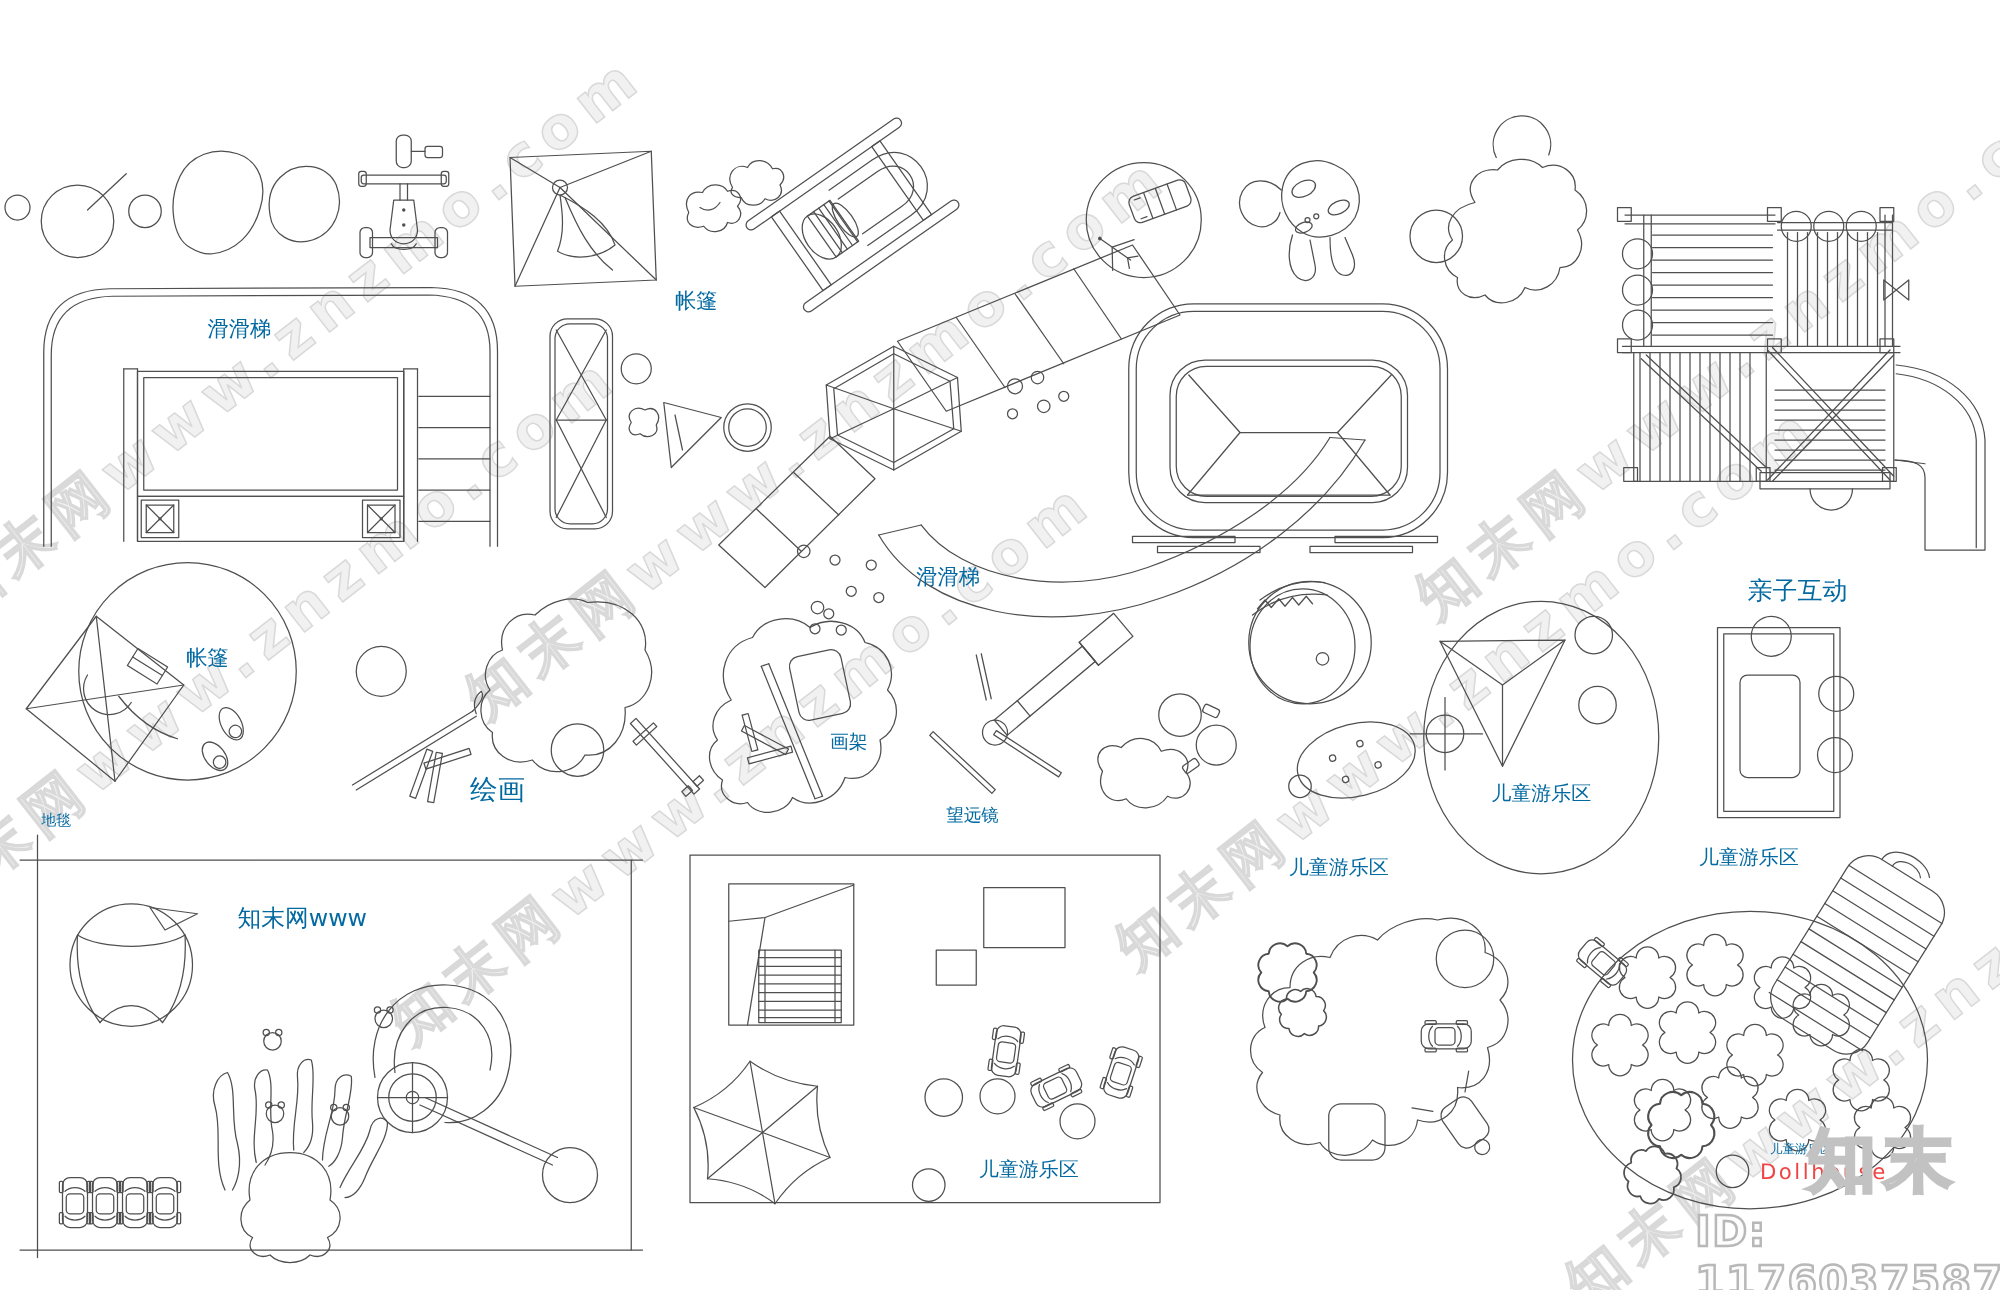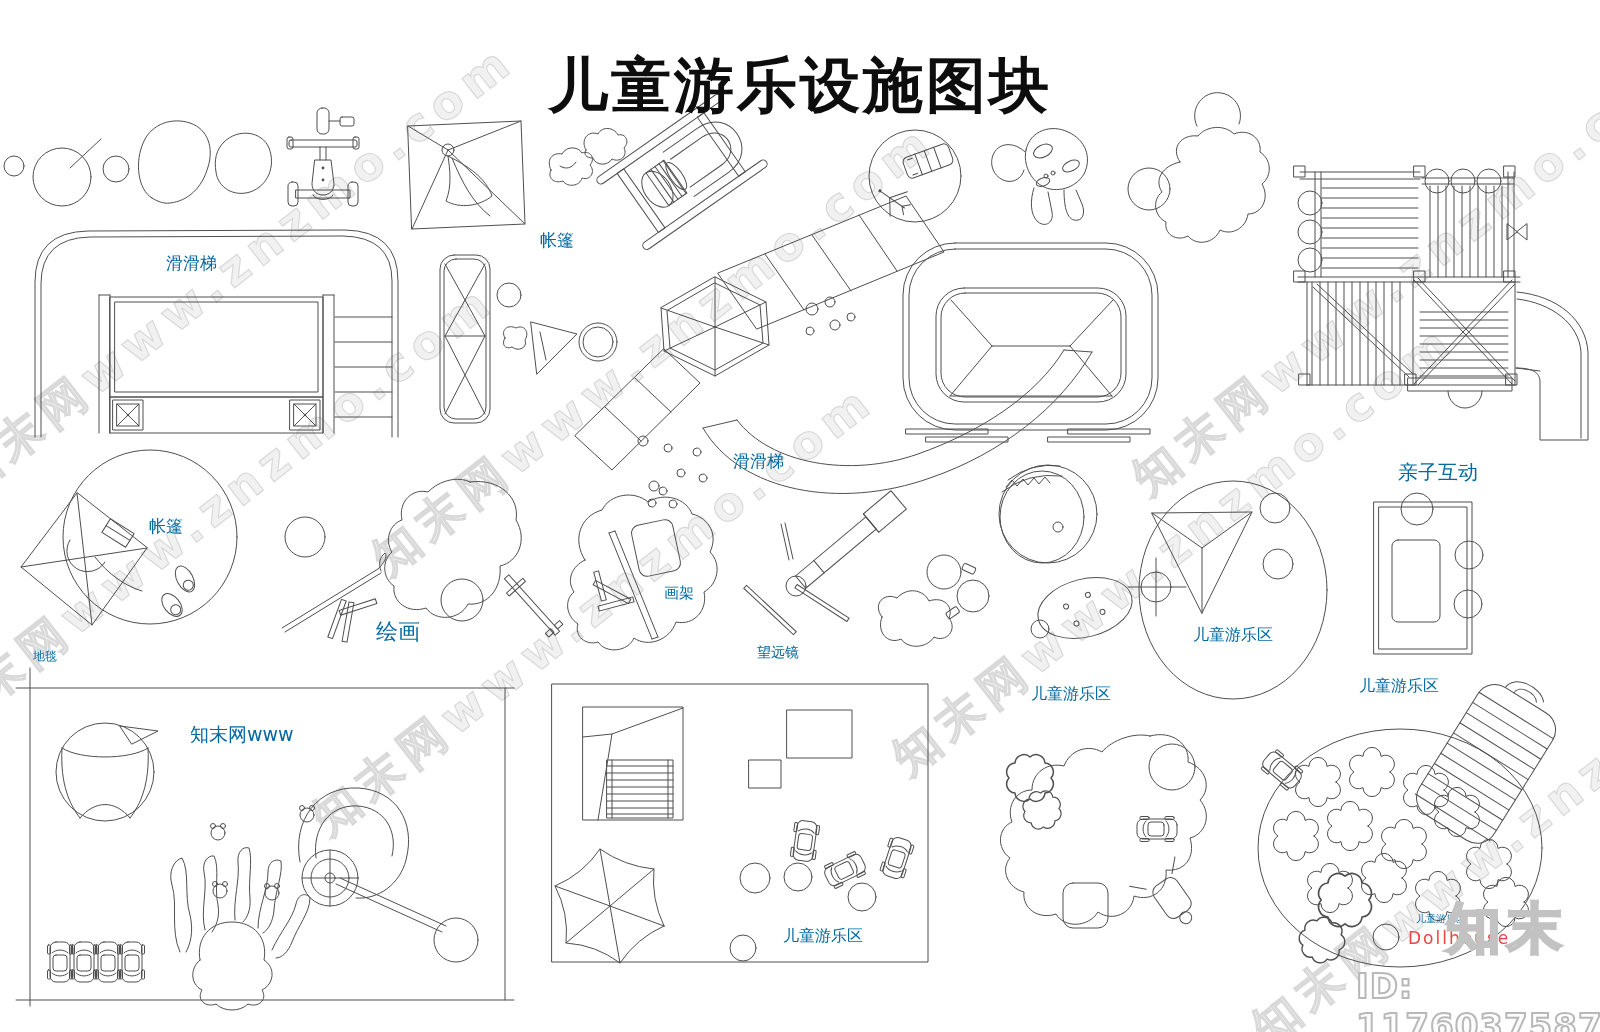--- a/index.html
+++ b/index.html
@@ -27,21 +27,20 @@
 <div class="canvas">
 
   <span class="wm" style="left:-60px;top:460px">知末网www.znzmo.com</span>
   <span class="wm" style="left:360px;top:540px">知末网www.znzmo.com</span>
   <span class="wm" style="left:880px;top:740px">知末网www.znzmo.com</span>
   <span class="wm" style="left:300px;top:800px">知末网www.znzmo.com</span>
   <span class="wm" style="left:1120px;top:460px">知末网www.znzmo.com</span>
   <span class="wm" style="left:1240px;top:1010px">知末网www.znzmo.com</span>
   <span class="wm" style="left:-80px;top:700px">知末网www.znzmo.com</span>
 
-  <h1 class="title">儿童游乐设施图块</h1>
 
   <svg class="art" width="1600" height="1032" viewBox="0 0 1600 1032">
     <defs>
       <pattern id="zz" width="14" height="9" patternUnits="userSpaceOnUse" class="zz">
         <path d="M0,7 L3.5,2 L7,7 L10.5,2 L14,7"></path>
       </pattern>
       <g id="toycar">
         <rect x="-10" y="-20" width="20" height="40" rx="6"></rect>
         <path d="M-8,-9 C-4,-13 4,-13 8,-9"></path>
         <path d="M-8,11 C-4,15 4,15 8,11"></path>

